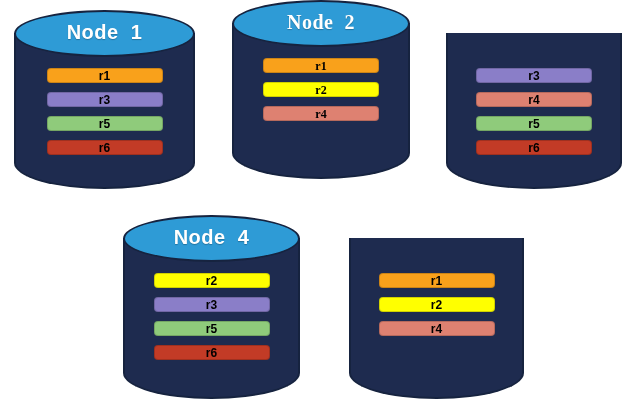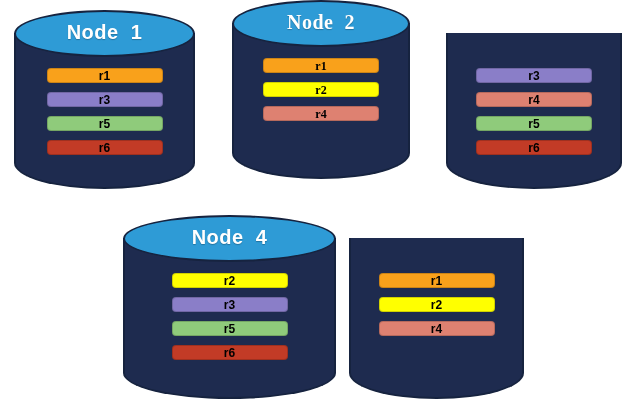--- a/index.html
+++ b/index.html
@@ -15,21 +15,21 @@
     background: #ffffff;
     overflow: hidden;
   }
   .node {
     position: absolute;
   }
   
   .node-1 { left: 14px;  top: 10px;  width: 181px; height: 179px; }
   .node-2 { left: 232px; top: 0;  width: 178px; height: 179px; font-family: Liberation Serif, serif; }
   .node-3 { left: 446px; top: 10px;  width: 176px; height: 179px; }
-  .node-4 { left: 123px; top: 215px; width: 177px; height: 184px; padding-left: 36px; }
+  .node-4 { left: 123px; top: 215px; width: 177px; height: 184px; }
   .node-5 { left: 349px; top: 215px; width: 175px; height: 184px; }
 
   .cyl-body {
     position: absolute;
     left: 0; right: 0;
     top: 23px; bottom: 0;
     background: var(--cyl-body);
     border: 2px solid var(--cyl-outline);
     border-top: none;
     border-radius: 0 0 50% 50% / 0 0 26px 26px;

